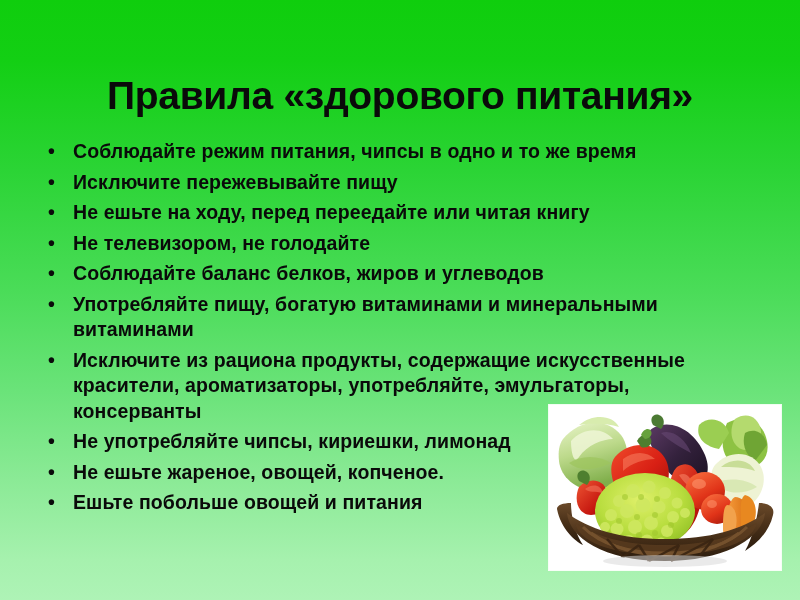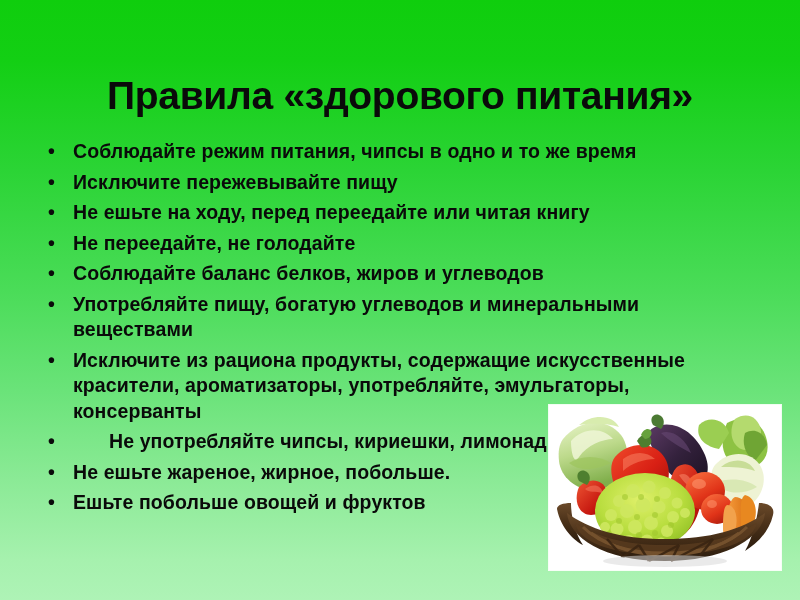--- a/index.html
+++ b/index.html
@@ -73,21 +73,20 @@
     line-height: 25.5px;
     color: #0a0a0a;
     text-align: left;
   }
   .bullet-text {
     display: block;
   }
   
   .bullet-item.clipped .bullet-text {
     white-space: nowrap;
-    margin-left: 36px;
   }
 
   
   #veg-photo {
     position: absolute;
     left: 549px;
     top: 405px;
     width: 232px;
     height: 165px;
     background: #ffffff;
@@ -119,51 +118,51 @@
       <span class="bullet-text">Исключите пережевывайте пищу</span>
     </li>
 
     <li class="bullet-item">
       <span class="bullet-dot">•</span>
       <span class="bullet-text">Не ешьте на ходу, перед переедайте или читая книгу</span>
     </li>
 
     <li class="bullet-item">
       <span class="bullet-dot">•</span>
-      <span class="bullet-text">Не переедайте, не голодайте</span>
+      <span class="bullet-text">Не телевизором, не голодайте</span>
     </li>
 
     <li class="bullet-item">
       <span class="bullet-dot">•</span>
       <span class="bullet-text">Соблюдайте баланс белков, жиров и углеводов</span>
     </li>
 
     <li class="bullet-item">
       <span class="bullet-dot">•</span>
-      <span class="bullet-text">Употребляйте пищу, богатую углеводов и минеральными веществами</span>
+      <span class="bullet-text">Употребляйте пищу, богатую витаминами и минеральными витаминами</span>
     </li>
 
     <li class="bullet-item">
       <span class="bullet-dot">•</span>
       <span class="bullet-text">Исключите из рациона продукты, содержащие искусственные красители, ароматизаторы, употребляйте, эмульгаторы, консерванты</span>
     </li>
 
     <li class="bullet-item clipped">
       <span class="bullet-dot">•</span>
       <span class="bullet-text">Не употребляйте чипсы, кириешки, лимонад</span>
     </li>
 
     <li class="bullet-item">
       <span class="bullet-dot">•</span>
-      <span class="bullet-text">Не ешьте жареное, жирное, побольше.</span>
-    </li>
-
-    <li class="bullet-item">
-      <span class="bullet-dot">•</span>
-      <span class="bullet-text">Ешьте побольше овощей и фруктов</span>
+      <span class="bullet-text">Не ешьте жареное, овощей, копченое.</span>
+    </li>
+
+    <li class="bullet-item">
+      <span class="bullet-dot">•</span>
+      <span class="bullet-text">Ешьте побольше овощей и питания</span>
     </li>
 
   </ul>
 
   <div id="veg-photo">
     <svg viewBox="0 0 232 165" xmlns="http://www.w3.org/2000/svg" aria-hidden="true">
       <defs>
         <radialGradient id="romGrad" cx="45%" cy="35%" r="70%">
           <stop offset="0%" stop-color="#dff06a"></stop>
           <stop offset="60%" stop-color="#b8dd3e"></stop>

